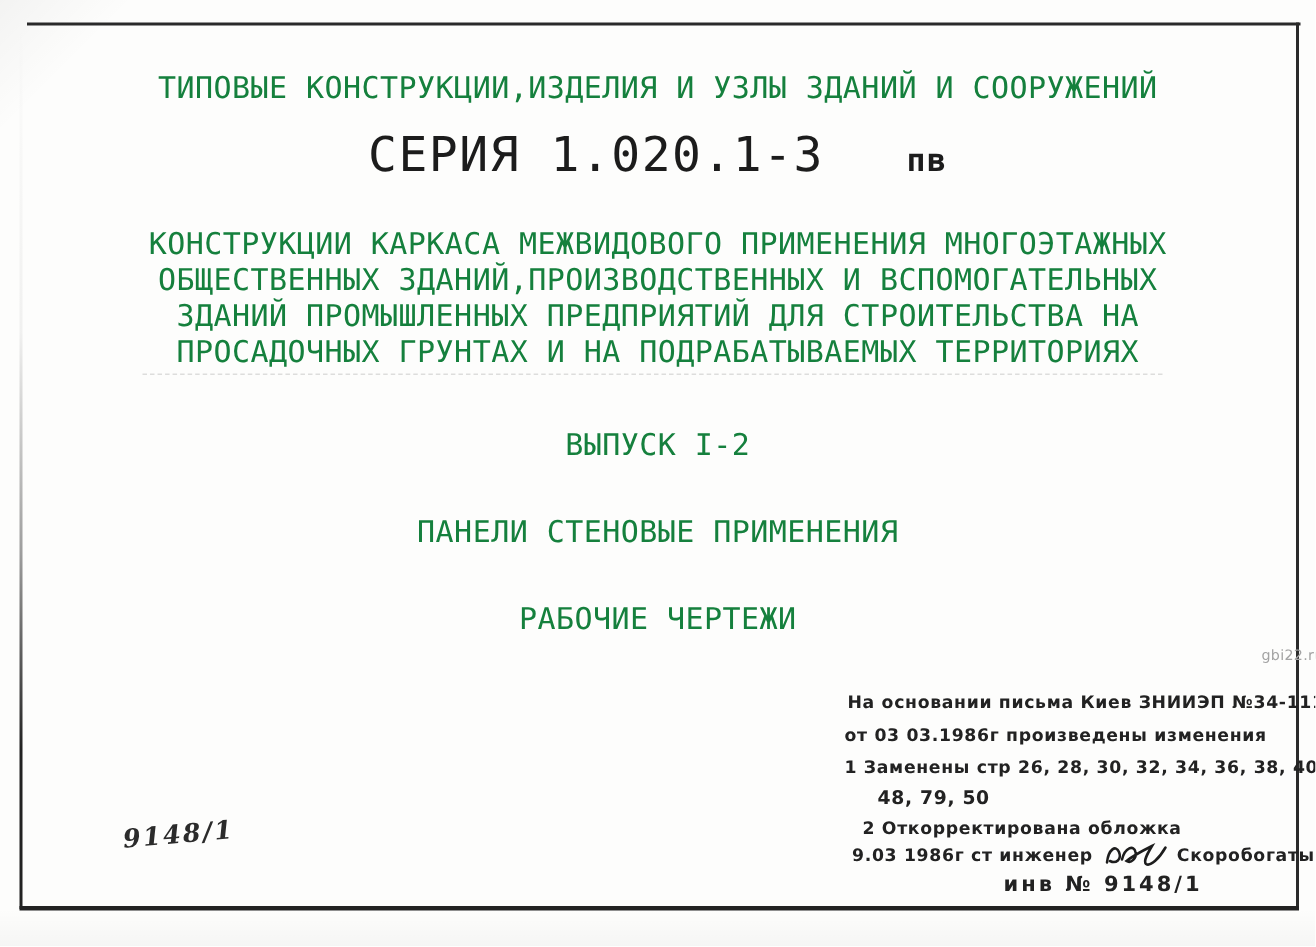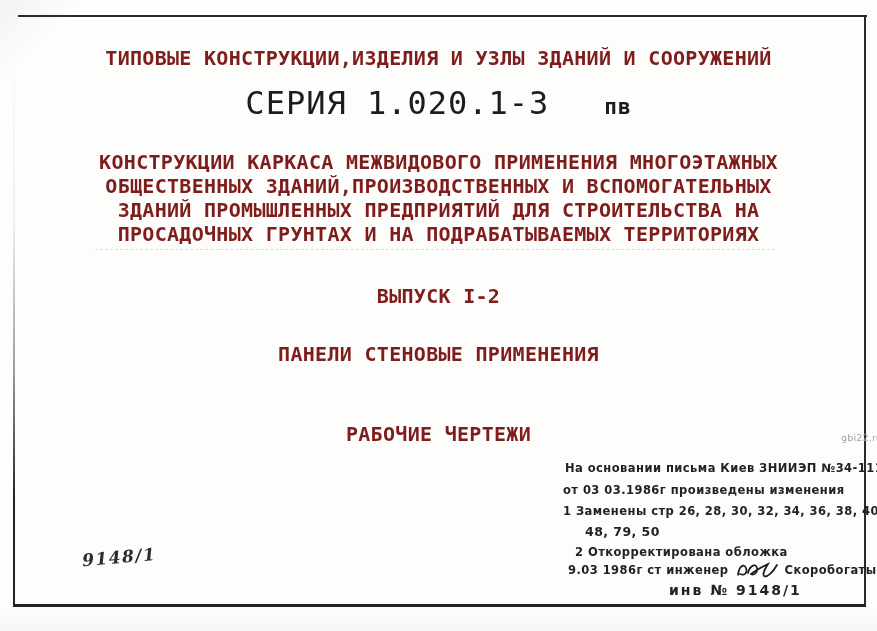--- a/index.html
+++ b/index.html
@@ -15,35 +15,35 @@
   .frame-top{position:absolute;left:18px;top:15px;width:849px;height:2px;background:#2a2a2a;}
   .frame-right{position:absolute;left:864px;top:15px;width:2px;height:591px;background:#2a2a2a;}
   .frame-bottom{position:absolute;left:13px;top:604px;width:853px;height:3px;background:#222;}
   .frame-left{position:absolute;left:13px;top:15px;width:2px;height:591px;
     background:linear-gradient(to bottom, rgba(40,40,40,0) 0%, rgba(40,40,40,0.06) 35%,
       rgba(40,40,40,0.45) 60%, #222 82%, #222 100%);}
   
   .draft{
     position:absolute;
     font-family:"DejaVu Sans Mono", monospace;
-    font-weight:bold;
+    font-weight:normal;
     white-space:nowrap;
-    color:#7f1d1d;
+    color:#15803d;
     letter-spacing:0.3px;
   }
   .center{left:50%;transform:translateX(-50%);}
   .hdr{top:46px;font-size:20px;}
   .title-row{position:absolute;top:84px;left:50%;transform:translateX(-50%);
     display:flex;align-items:baseline;gap:7px;}
   .title-main{font-size:32px;font-weight:normal;letter-spacing:1px;}
   .title-suffix{font-size:21px;font-weight:bold;letter-spacing:1px;margin-left:48px;}
   .desc{font-size:20px;line-height:24px;}
   .issue{top:284px;font-size:20px;}
   .subject{top:342px;font-size:20px;}
-  .doctype{top:400px;font-size:20px;margin-top:22px;}
+  .doctype{top:400px;font-size:20px;}
   
   .hw{
     position:absolute;
     font-family:"DejaVu Sans", sans-serif;
     font-weight:700;
     font-size:11.5px;
     letter-spacing:0.45px;
     white-space:nowrap;
     color:#222;
   }

